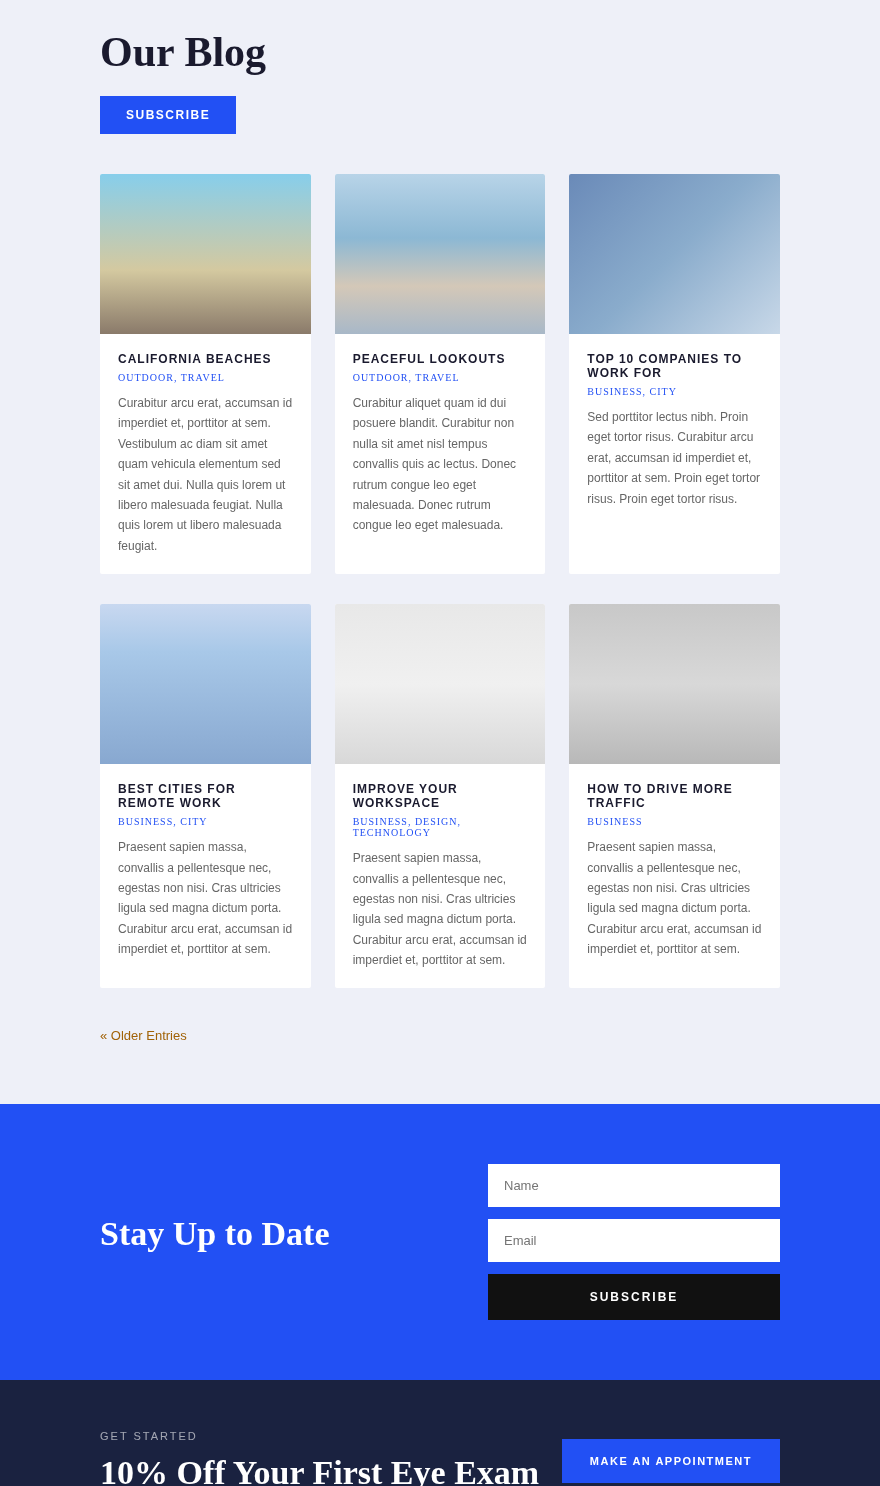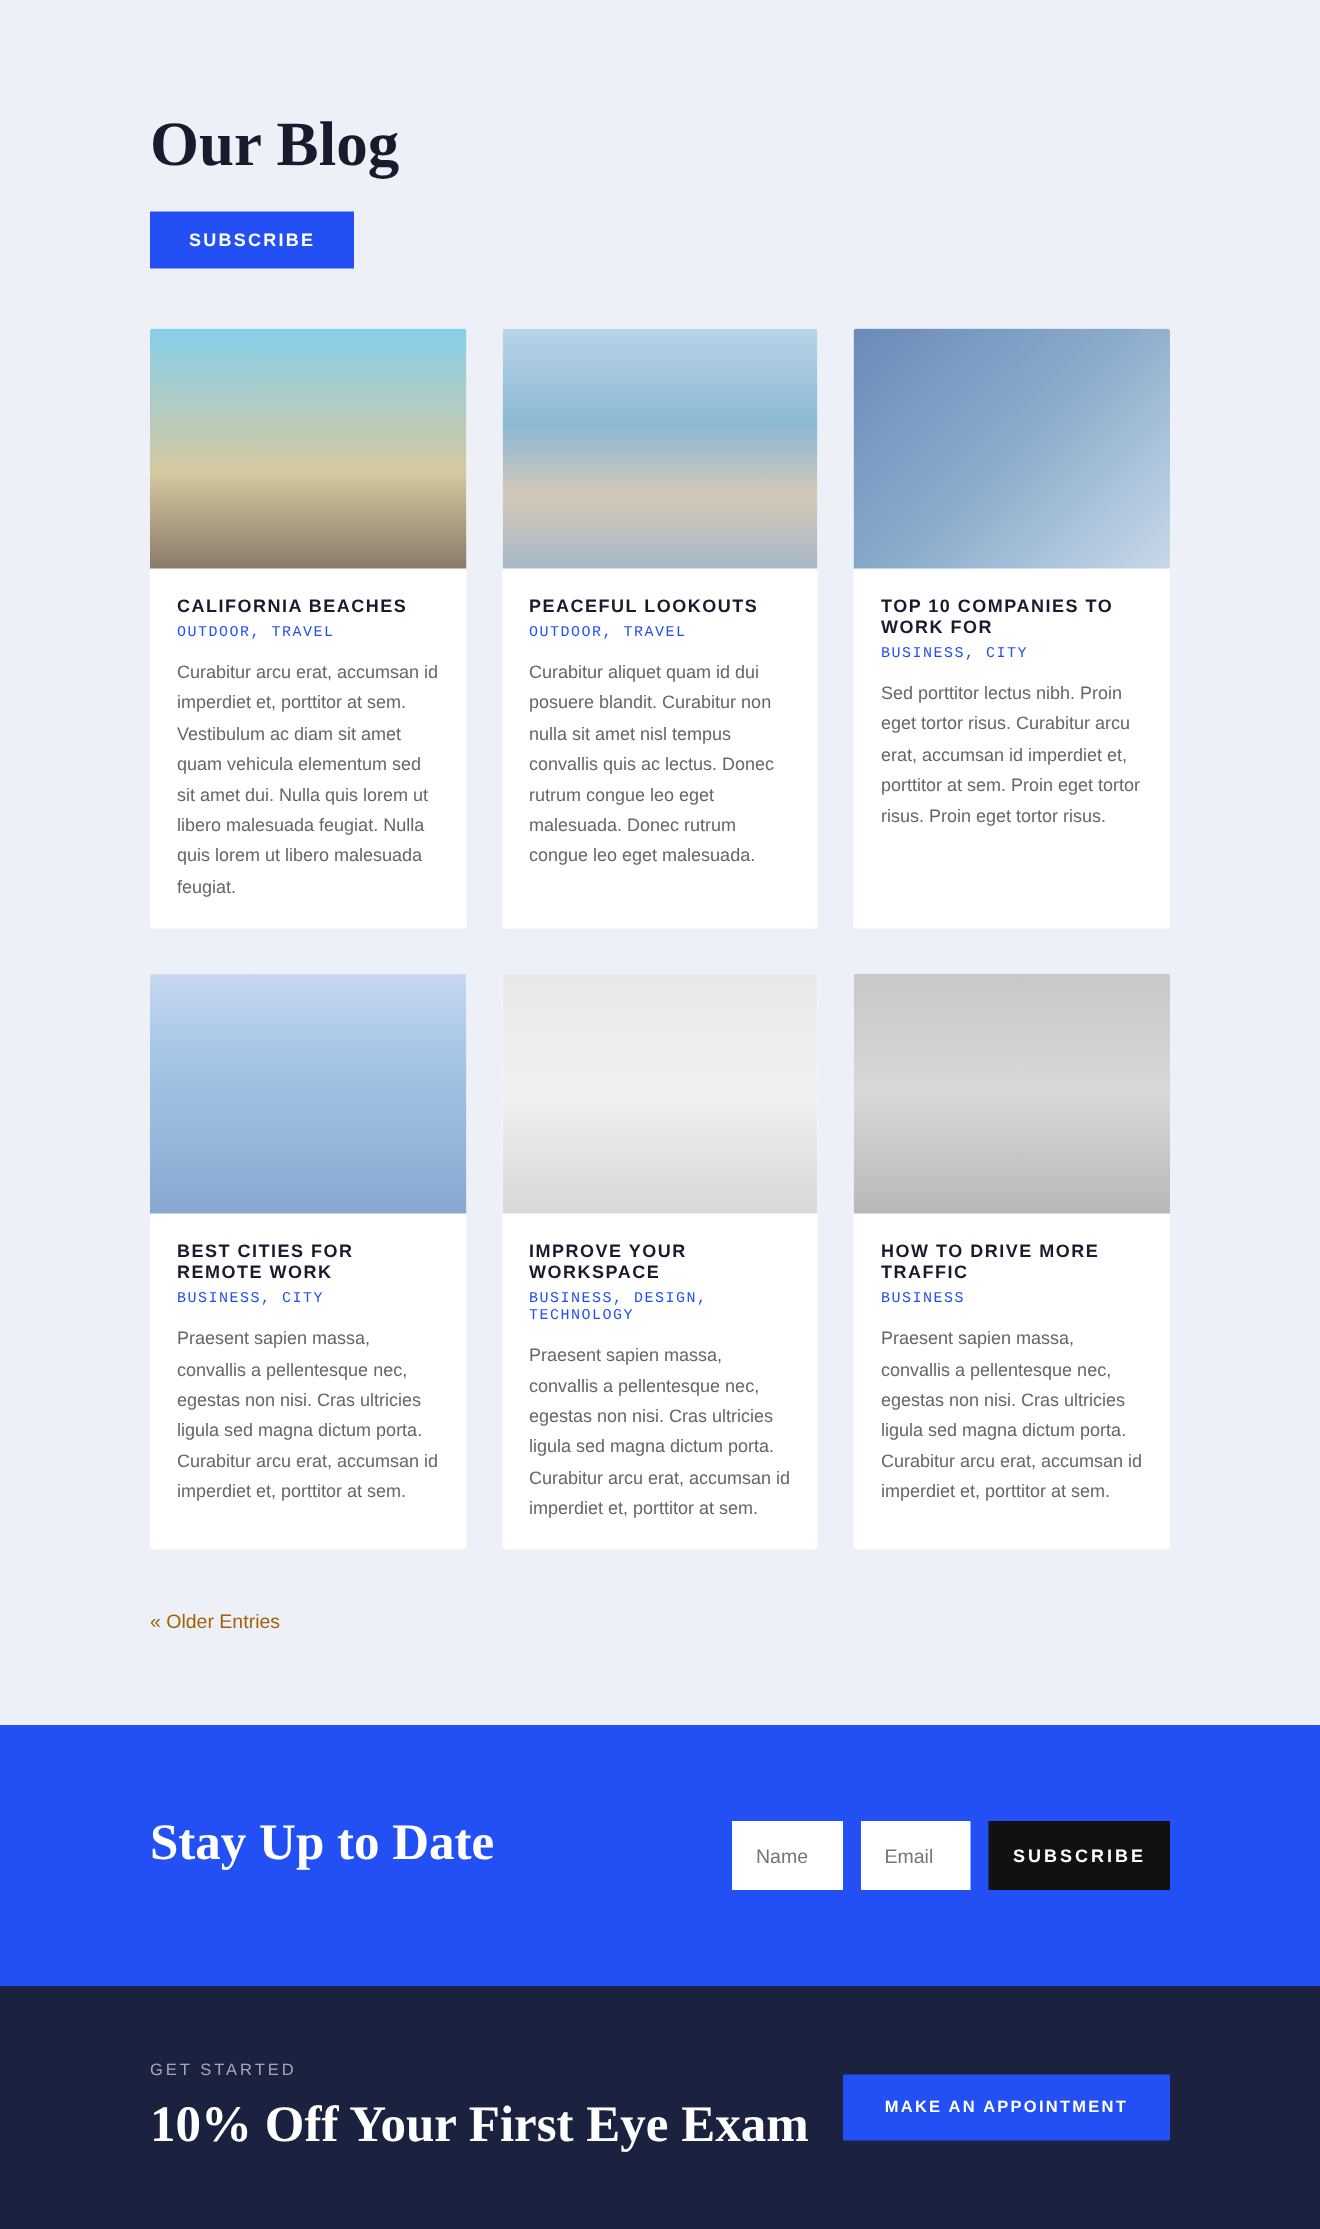--- a/index.html
+++ b/index.html
@@ -1,21 +1,21 @@
 <!DOCTYPE html>
 <html><head>
   <meta charset="utf-8">
   <style>
     * { box-sizing: border-box; margin: 0; padding: 0; }
     body { font-family: 'Georgia', serif; background: #f0f2f8; color: #333; }
 
     
     .blog-section {
       background: #eef0f8;
-      padding: 73px 100px 60px;
+      padding: 28px 100px 60px;
     }
     .blog-title {
       font-size: 42px;
       font-weight: 700;
       color: #1a1a2e;
       margin-bottom: 20px;
       font-family: 'Georgia', serif;
     }
     .subscribe-btn {
       background: #2250f4;
@@ -58,21 +58,21 @@
       text-transform: uppercase;
       margin-bottom: 6px;
       font-family: sans-serif;
     }
     .blog-card-tags {
       font-size: 10px;
       color: #2250f4;
       letter-spacing: 1px;
       text-transform: uppercase;
       margin-bottom: 10px;
-      font-family: Liberation Mono, monospace;
+      font-family: Liberation Serif, serif;
     }
     .blog-card-text {
       font-size: 12px;
       color: #666;
       line-height: 1.7;
       font-family: sans-serif;
     }
     .older-entries {
       color: #a16207;
       font-size: 13px;
@@ -102,21 +102,21 @@
     }
     .newsletter-text {
       font-size: 13px;
       color: rgba(255,255,255,0.85);
       line-height: 1.7;
       font-family: sans-serif;
     }
     .newsletter-right {
       flex: 1;
       display: flex;
-      flex-direction: row;
+      flex-direction: column;
       gap: 12px;
     }
     .newsletter-input {
       background: #fff;
       border: none;
       padding: 14px 16px;
       font-size: 13px;
       color: #999;
       outline: none;
       width: 100%;

